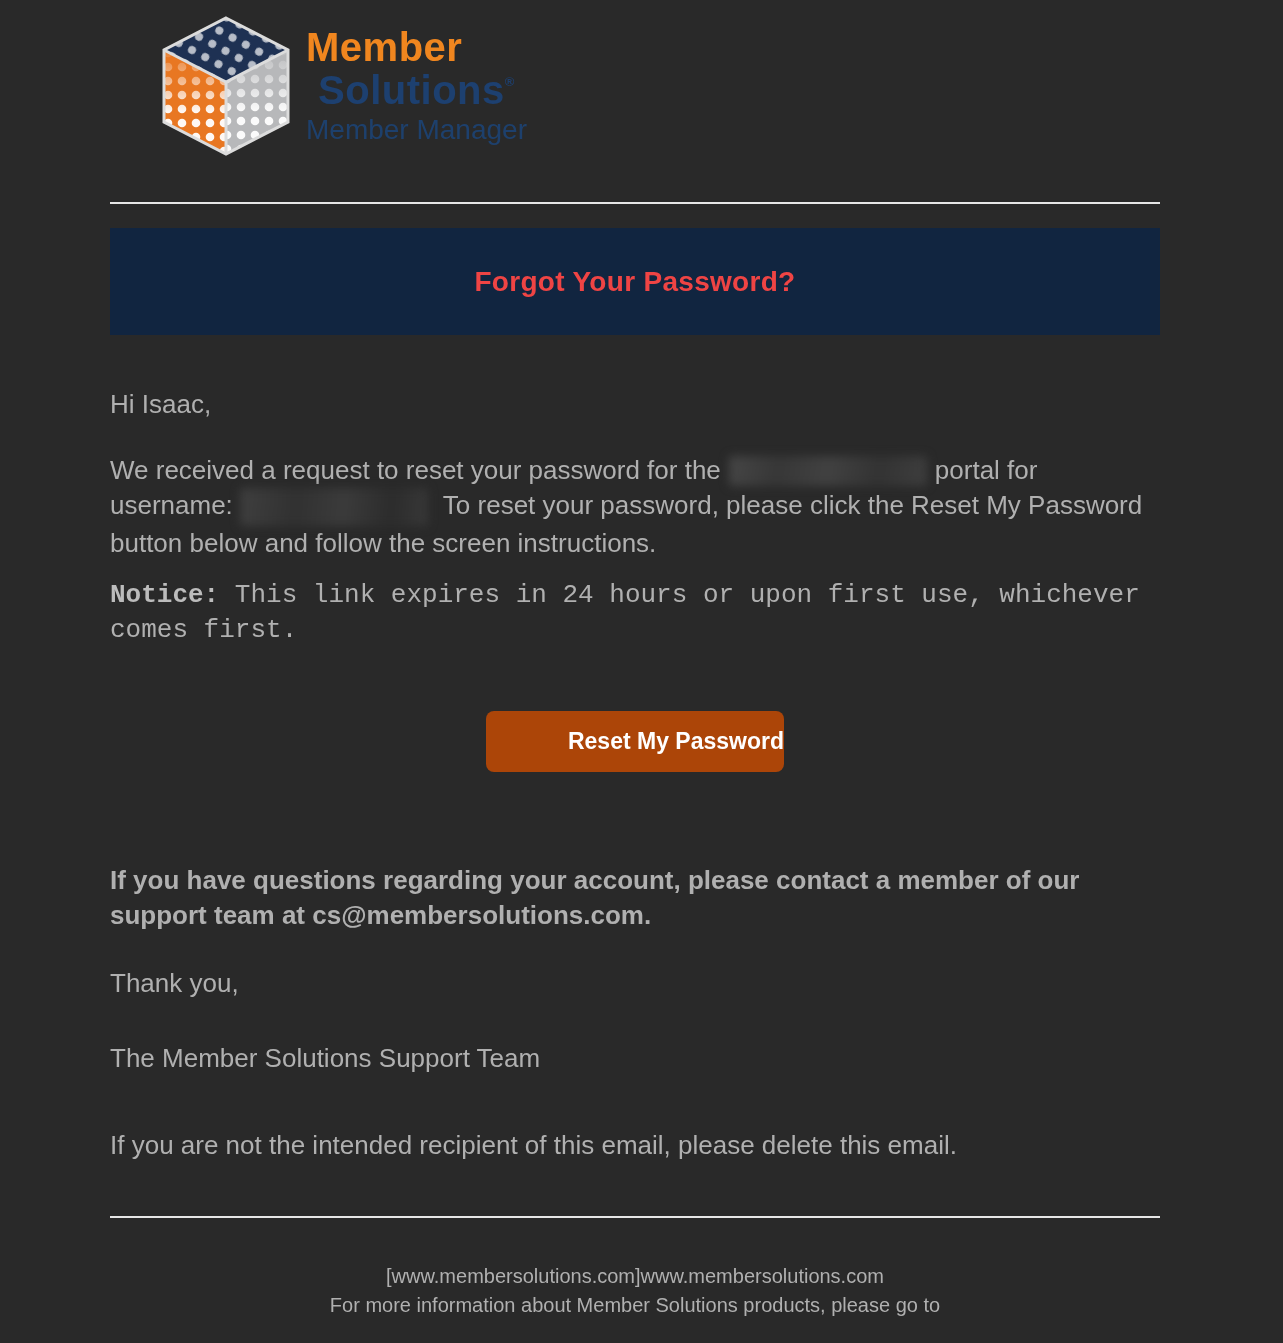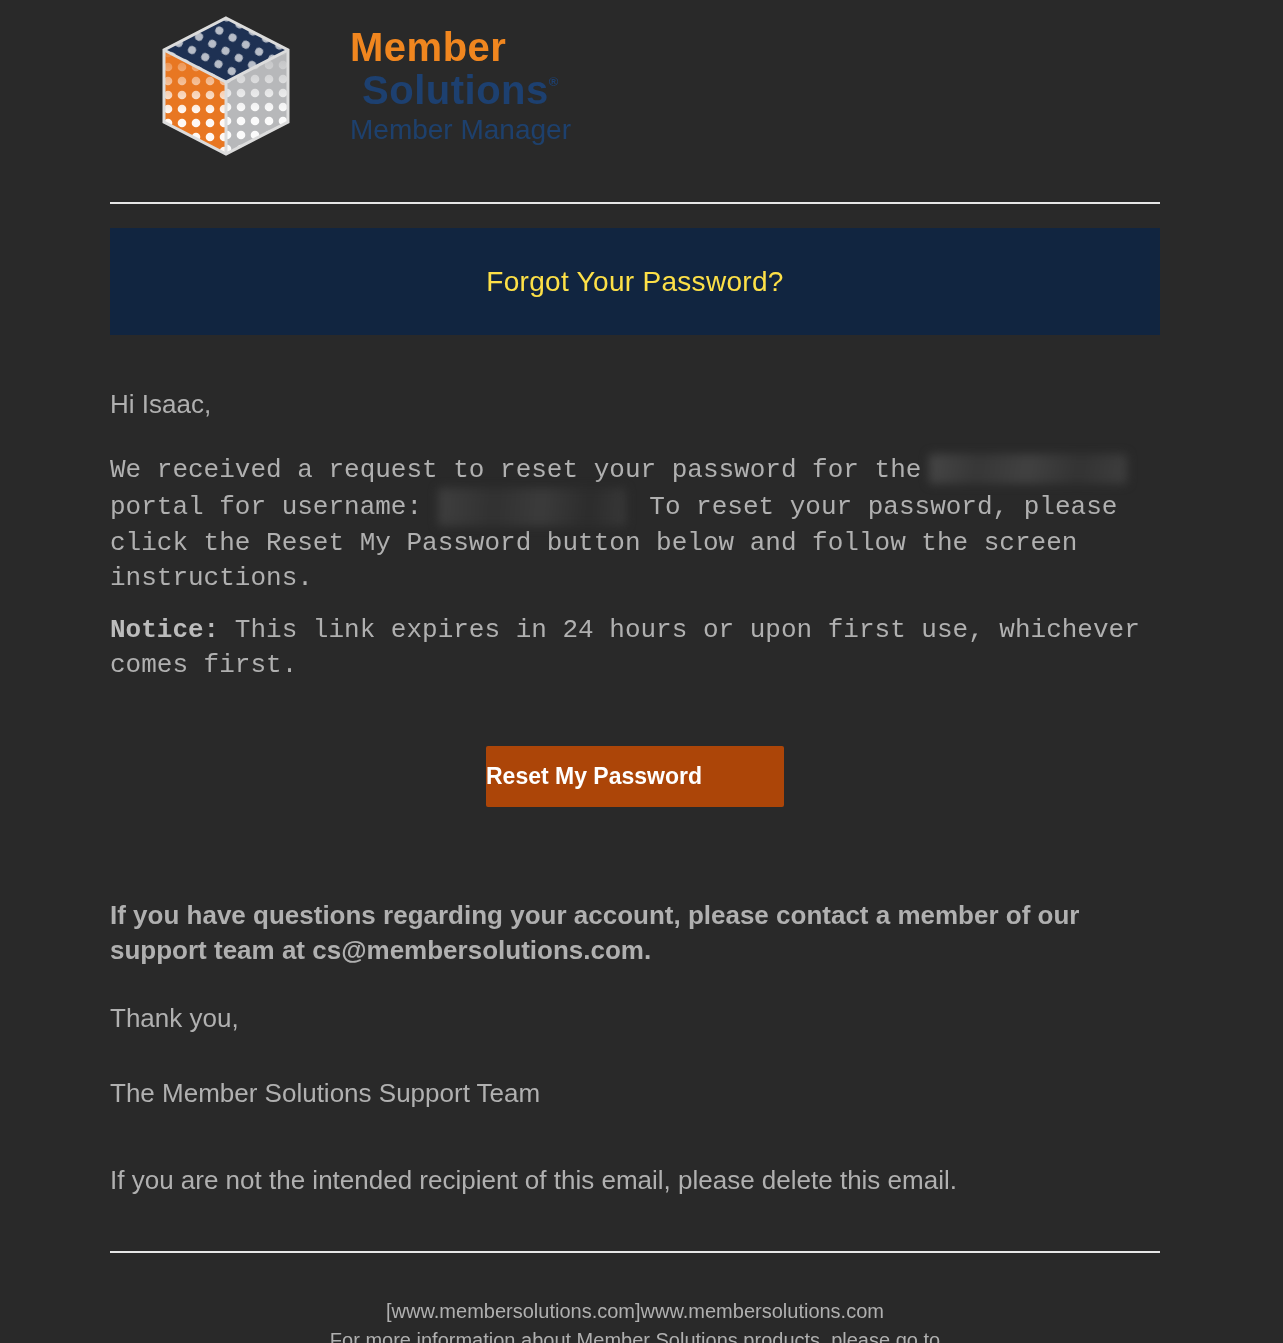--- a/index.html
+++ b/index.html
@@ -21,21 +21,20 @@
     color: #b0b0b0;
   }
 
   
   .logo-row {
     display: flex;
     align-items: flex-start;
     padding-top: 15px;
     margin-left: 50px;
     height: 142px;
-    gap: 44px;
   }
   .logo-cube { flex: 0 0 auto; }
   .logo-text {
     margin-left: 14px;
     padding-top: 12px;
     line-height: 1;
   }
   .logo-line1 {
     color: #f0861f;
     font-size: 40px;
@@ -74,35 +73,35 @@
   
   .banner {
     margin-top: 24px;
     height: 107px;
     background: #112540;
     display: flex;
     align-items: center;
     justify-content: center;
   }
   .banner-title {
-    color: #fde047;
+    color: #ef4444;
     font-size: 28px;
-    font-weight: normal;
+    font-weight: bold;
     letter-spacing: 0.3px;
   }
 
   
   .para {
     font-size: 26px;
     line-height: 35px;
     color: #b0b0b0;
     margin: 0;
   }
   .greeting    { margin-top: 52px; }
-  .request     { margin-top: 31px; font-family: Liberation Mono, monospace; }
+  .request     { margin-top: 31px; }
   .notice      { margin-top: 17px; font-family: Liberation Mono, monospace; }
   .support     { margin-top: 91px; font-weight: bold; }
   .thanks      { margin-top: 33px; }
   .signature   { margin-top: 40px; }
   .disclaimer  { margin-top: 52px; }
   .bold { font-weight: bold; color: #bcbcbc; }
 
   
   .redact {
     display: inline-block;
@@ -130,26 +129,26 @@
     text-align: center;
   }
   .reset-btn {
     display: inline-block;
     background: #ac4508;
     color: #ffffff;
     font-family: "Liberation Sans", "DejaVu Sans", sans-serif;
     font-size: 23px;
     font-weight: bold;
     border: none;
-    border-radius: 2px;
+    border-radius: 8px;
     padding: 0;
     width: 298px;
     height: 61px;
     line-height: 61px;
-    text-align: left;
+    text-align: right;
     cursor: pointer;
   }
 
   
   .footer {
     margin-top: 44px;
     text-align: center;
     font-size: 20px;
     line-height: 29px;
     color: #b0b0b0;

